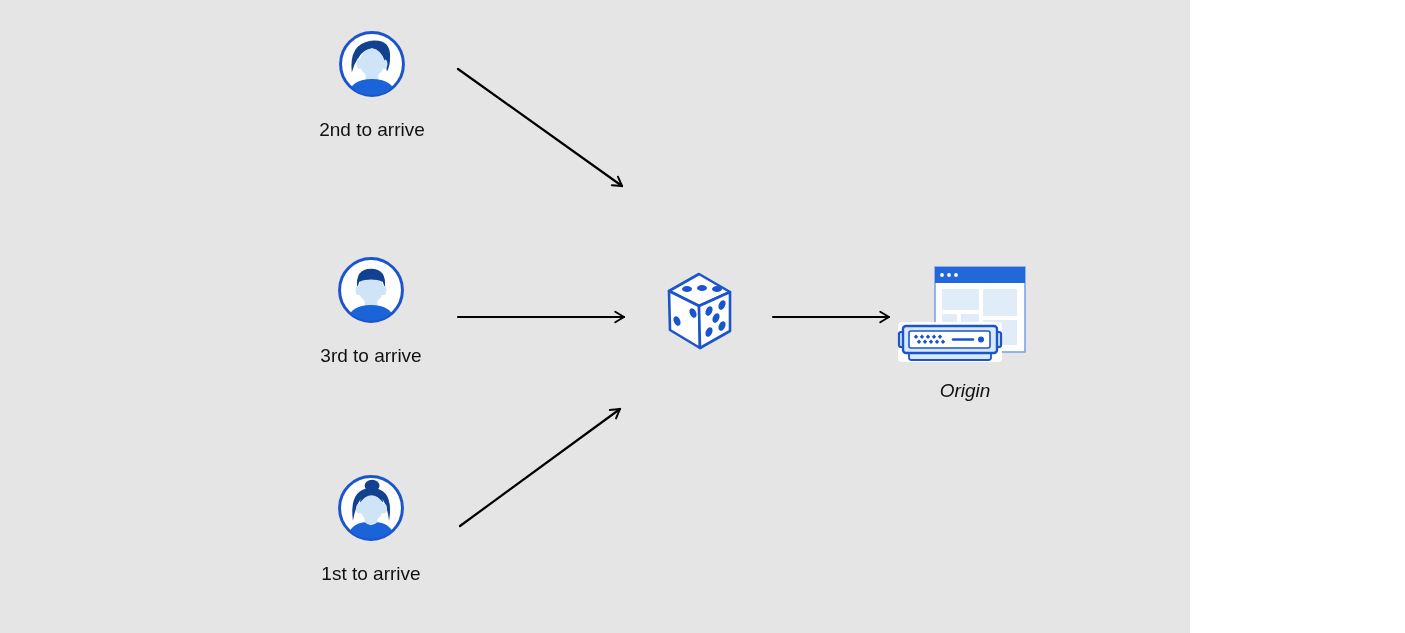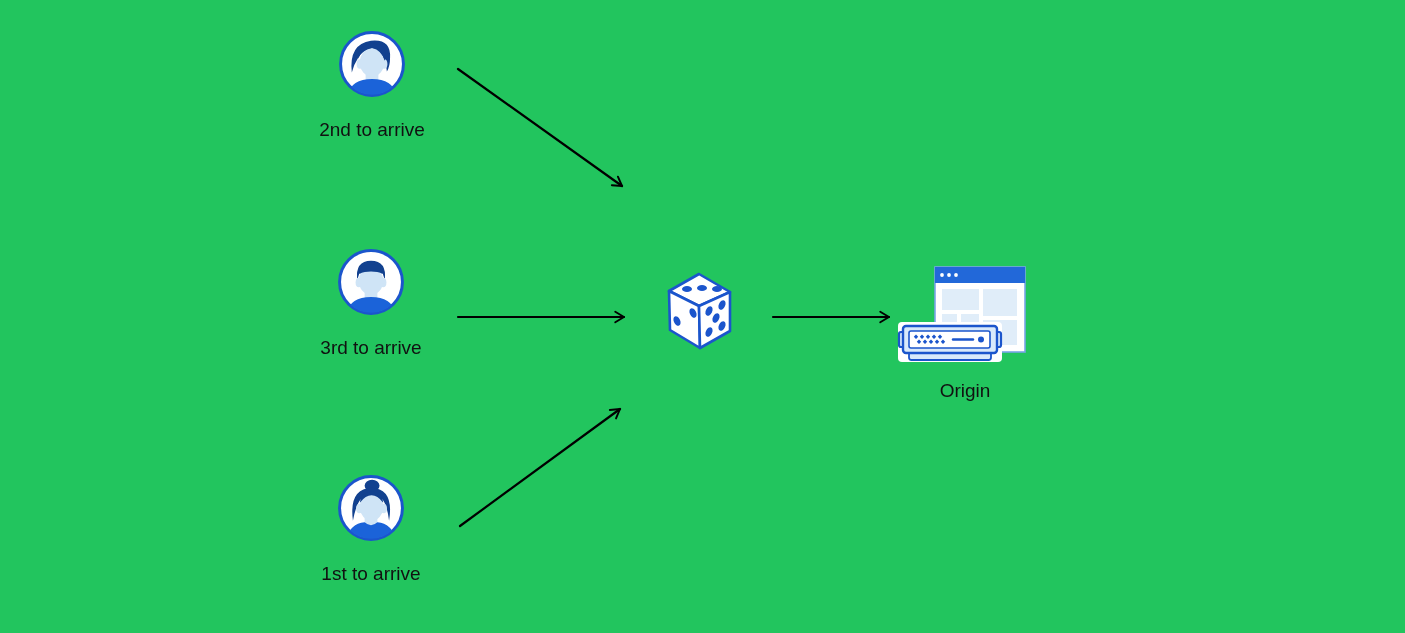--- a/index.html
+++ b/index.html
@@ -1,31 +1,31 @@
 <!DOCTYPE html>
 <html><head>
 <meta charset="utf-8">
 <style>
   html,body{margin:0;padding:0;background:#ffffff;}
   .canvas{
     position:relative;
-    width:1405px;height:633px;
-    background:#22c55e;
+    width:1190px;height:633px;
+    background:#e5e5e5;
     font-family:"Liberation Sans", sans-serif;
     overflow:hidden;
   }
   .arrows{position:absolute;left:0;top:0;pointer-events:none;}
   .node{position:absolute;display:flex;flex-direction:column;align-items:center;}
   .node .label{
     font-size:19px;line-height:1.2;color:#111111;
     text-align:center;white-space:nowrap;margin-top:21px;
   }
   .user-node{width:140px;}
   .user-node svg{display:block;}
-  .origin-node{width:150px;}
+  .origin-node{width:150px;font-style:italic;}
   .origin-node .label{margin-top:14px;}
   .dice-wrap{position:absolute;left:659px;top:266px;}
 </style>
 </head>
 <body>
 
 <div class="canvas">
 
   <svg class="arrows" width="1405" height="633" viewBox="0 0 1405 633">
     <defs>
@@ -55,21 +55,21 @@
         <ellipse cx="43.5" cy="32" rx="3" ry="4.5" fill="#cfe4f6"></ellipse>
         <rect x="26" y="38" width="12" height="10" fill="#cfe4f6"></rect>
         <ellipse cx="32" cy="30.5" rx="11.5" ry="13.5" fill="#cfe4f6"></ellipse>
         <path d="M32,17 Q22,19 19,27 Q18,15 31,13 Q45,12 45,25 L44,29 Q41,19 32,17 Z" fill="#12418f"></path>
         <path d="M8,64 Q11,46 32,46 Q53,46 56,64 Z" fill="#1b63d9"></path>
       </g>
     </svg>
     <div class="label">2nd to arrive</div>
   </div>
 
-  <div class="node user-node" style="left:301px;top:248px;">
+  <div class="node user-node" style="left:301px;top:256px;">
     <svg width="68" height="68" viewBox="0 0 64 64">
       <defs>
           <clipPath id="clipB">
             <circle cx="32" cy="32" r="29"></circle>
           </clipPath>
         </defs>
       <circle cx="32" cy="32" r="29.6" fill="#ffffff" stroke="#1b55cc" stroke-width="2.8"></circle>
       <g clip-path="url(#clipB)">
         <path d="M19,30 Q17,12 32,12 Q47,12 45,30 L43,24 L21,24 Z" fill="#12418f"></path>
         <ellipse cx="20.5" cy="32.5" rx="3" ry="4.5" fill="#cfe4f6"></ellipse>

